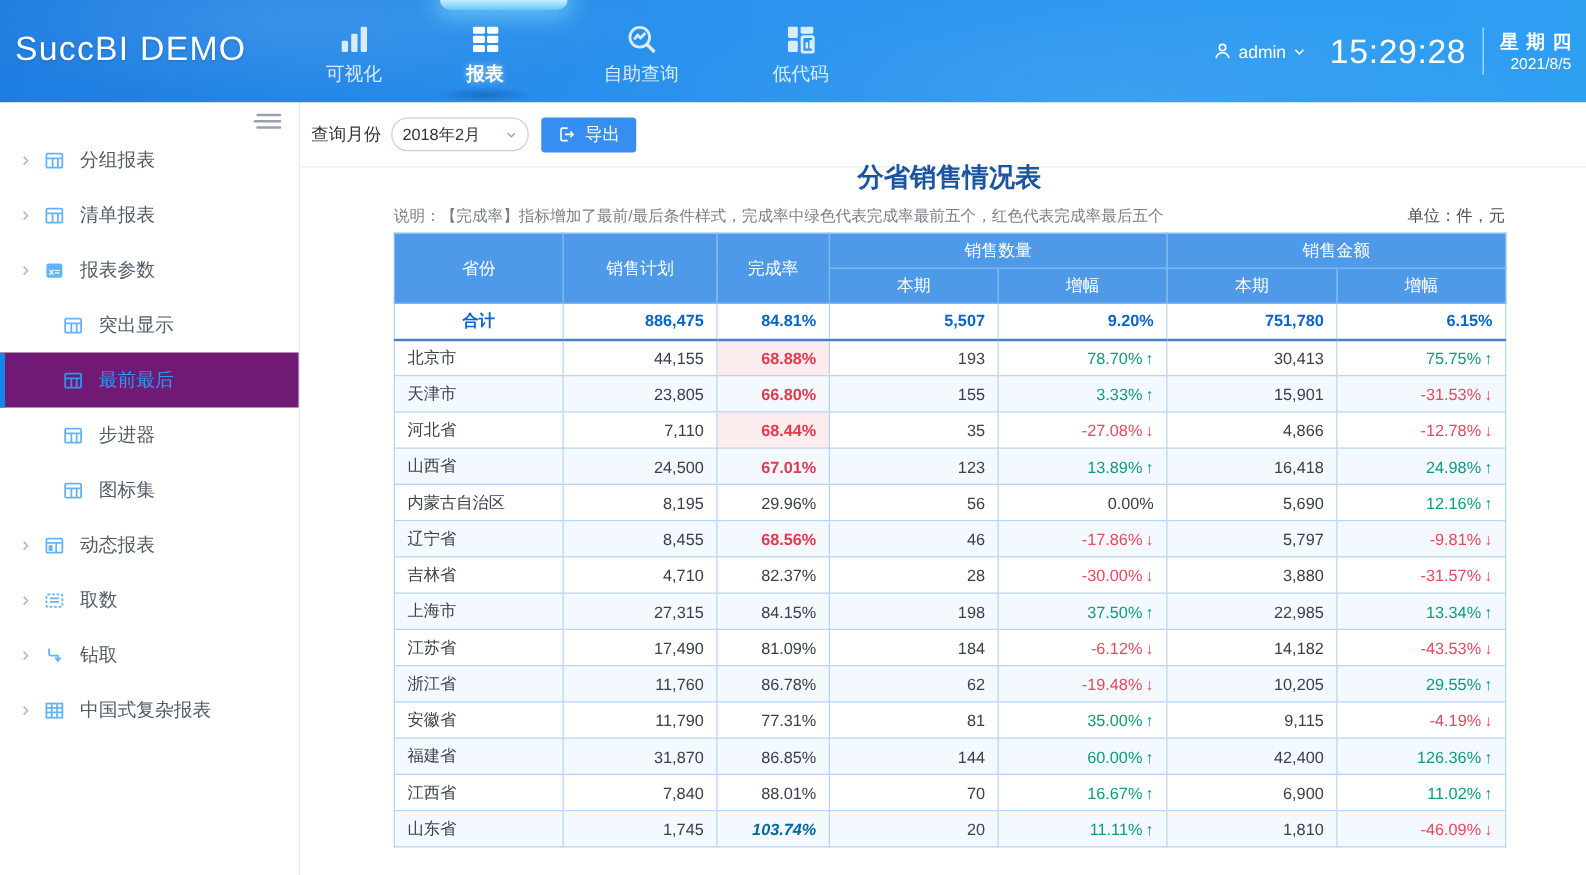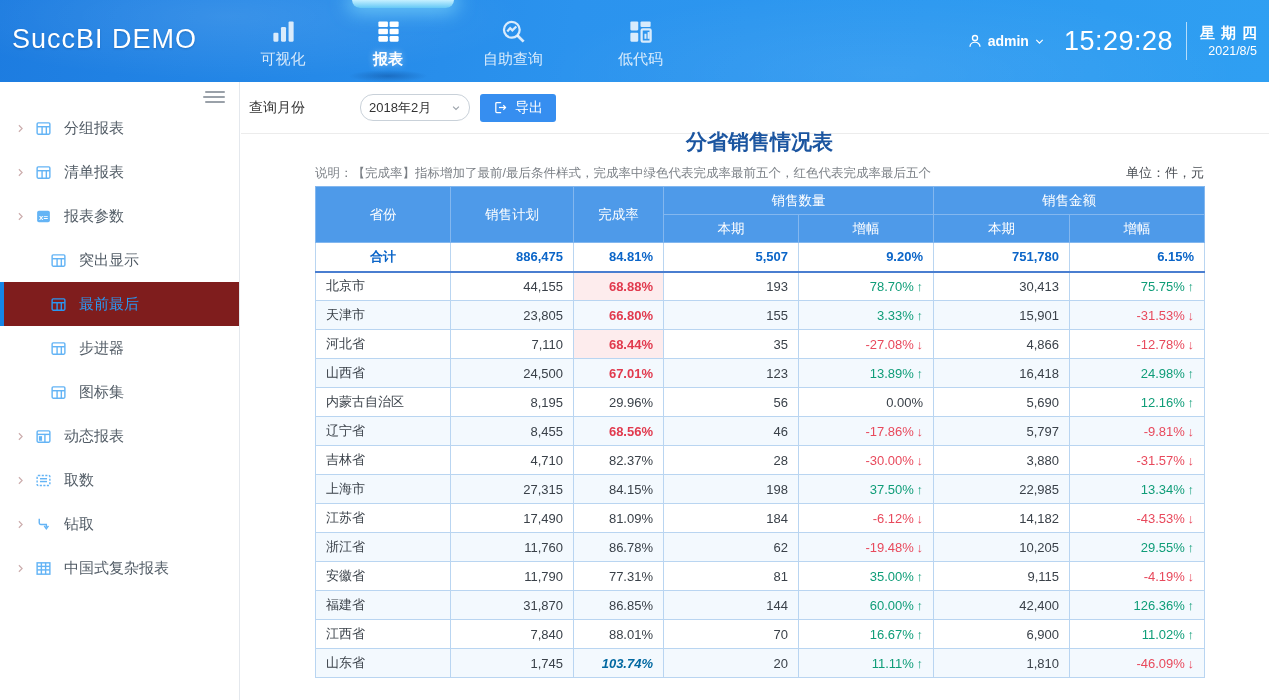--- a/index.html
+++ b/index.html
@@ -30,21 +30,21 @@
   .nav-label{ font-size:15px; color:rgba(255,255,255,.82);}
   .nav-item.active .nav-ic, .nav-item.active .nav-label{ color:#fff; }
   .nav-item.active .nav-label{ font-weight:bold; text-shadow:0 0 6px rgba(255,255,255,.5);}
   .nav-item.active::after{ content:''; position:absolute; bottom:0; left:50%;
     transform:translateX(-50%); width:80px; height:12px;
     background:radial-gradient(ellipse at center, rgba(8,60,130,.38), transparent 70%);}
   .header-right{ position:absolute; right:8px; top:0; height:82px; display:flex;
     align-items:center; gap:13px; color:#fff; z-index:2;}
   .user{ display:flex; align-items:center; gap:5px; cursor:pointer;}
   .u-icon{ width:16px; height:16px; } .u-icon svg{width:100%;height:100%;display:block;}
-  .u-name{ font-size:14px;font-weight:bold; }
+  .u-name{ font-size:14px; }
   .u-chev{ width:11px; height:11px;} .u-chev svg{width:100%;height:100%;display:block;}
   .clock{ font-size:27px; letter-spacing:.5px; margin-left:6px;}
   .vdiv{ width:1px; height:38px; background:rgba(255,255,255,.65);}
   .dateblk{ display:flex; flex-direction:column; align-items:flex-end; gap:1px; padding-right:4px;}
   .weekday{ font-size:15px; font-weight:bold; letter-spacing:6px; margin-right:-6px;}
   .date{ font-size:12.5px;}
 
   
   .sidebar{ position:absolute; left:0; top:82px; width:240px; height:618px; background:#fff;
     border-right:1px solid #e4e8ed; overflow:hidden;}
@@ -55,31 +55,31 @@
   .hamburger span:nth-child(2){width:22px;}
   .hamburger span:nth-child(3){width:20px; margin-left:2px;}
   .menu{ padding-top:24px;}
   .m-item{ height:44px; display:flex; align-items:center; cursor:pointer; color:#525c66; font-size:15px;}
   .m-item.lvl1{ padding-left:15px;}
   .m-item.lvl2{ padding-left:50px;}
   .chev{ width:11px; height:11px; color:#ccadad; margin-right:9px; flex:0 0 auto;}
   .chev svg{ width:100%; height:100%; display:block;}
   .m-ic{ width:17px; height:17px; color:#64b4f5; margin-right:12px; flex:0 0 auto;}
   .m-ic svg{ width:100%; height:100%; display:block;}
-  .m-item.selected{ background:#7f1d1d; box-shadow:inset 4px 0 0 #1586e8;}
+  .m-item.selected{ background:#701a75; box-shadow:inset 4px 0 0 #1586e8;}
   .m-item.selected .m-label{ color:#2a97f1;}
   .m-item.selected .m-ic{ color:#2a97f1;}
 
   
   .main{ position:absolute; left:241px; top:82px; width:1028px; height:618px; background:#fff;}
   .toolbar{ position:absolute; left:0; top:0; width:100%; height:52px;
     border-bottom:1px solid #ececec; display:flex; align-items:center; padding-left:8px;}
   .q-label{ font-size:14px; color:#333; margin-right:8px;}
   .select{ width:110px; height:27px; border:1px solid #c9d1d9; border-radius:13px; background:#fff;
-    display:flex; align-items:center; justify-content:space-between; padding:0 8px; cursor:pointer;margin-left:47px;}
+    display:flex; align-items:center; justify-content:space-between; padding:0 8px; cursor:pointer;}
   .select-value{ font-size:13px; color:#333;}
   .sel-chev{ width:10px; height:10px; color:#9aa1a9;}
   .sel-chev svg{ width:100%; height:100%; display:block;}
   .export-btn{ margin-left:10px; height:28px; padding:0 13px; background:#368ef0; color:#fff;
     border:none; border-radius:3px; font-size:14px; display:flex; align-items:center; gap:7px;
     cursor:pointer; font-family:inherit;}
   .exp-icon{ width:15px; height:15px;} .exp-icon svg{width:100%;height:100%;display:block;}
 
   .title{ position:absolute; left:74px; top:46px; width:889px; text-align:center;
     font-size:21px; font-weight:bold; color:#1b55a0;}

